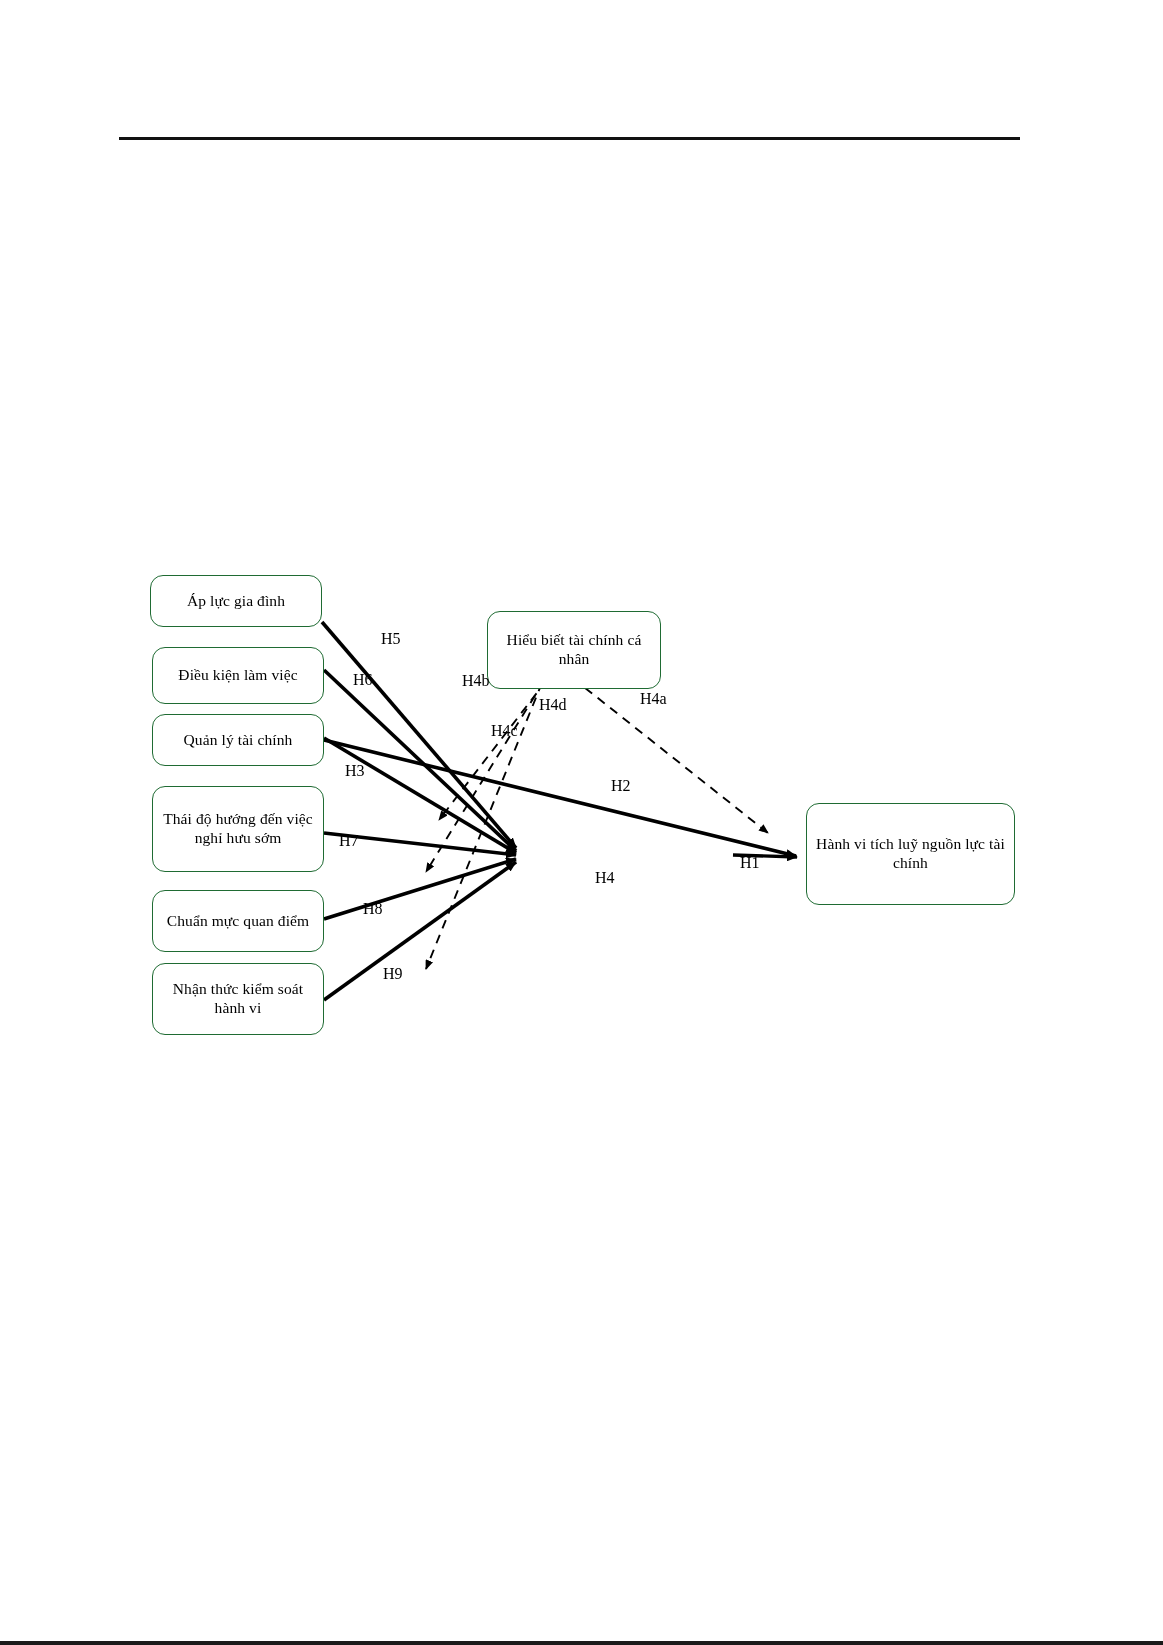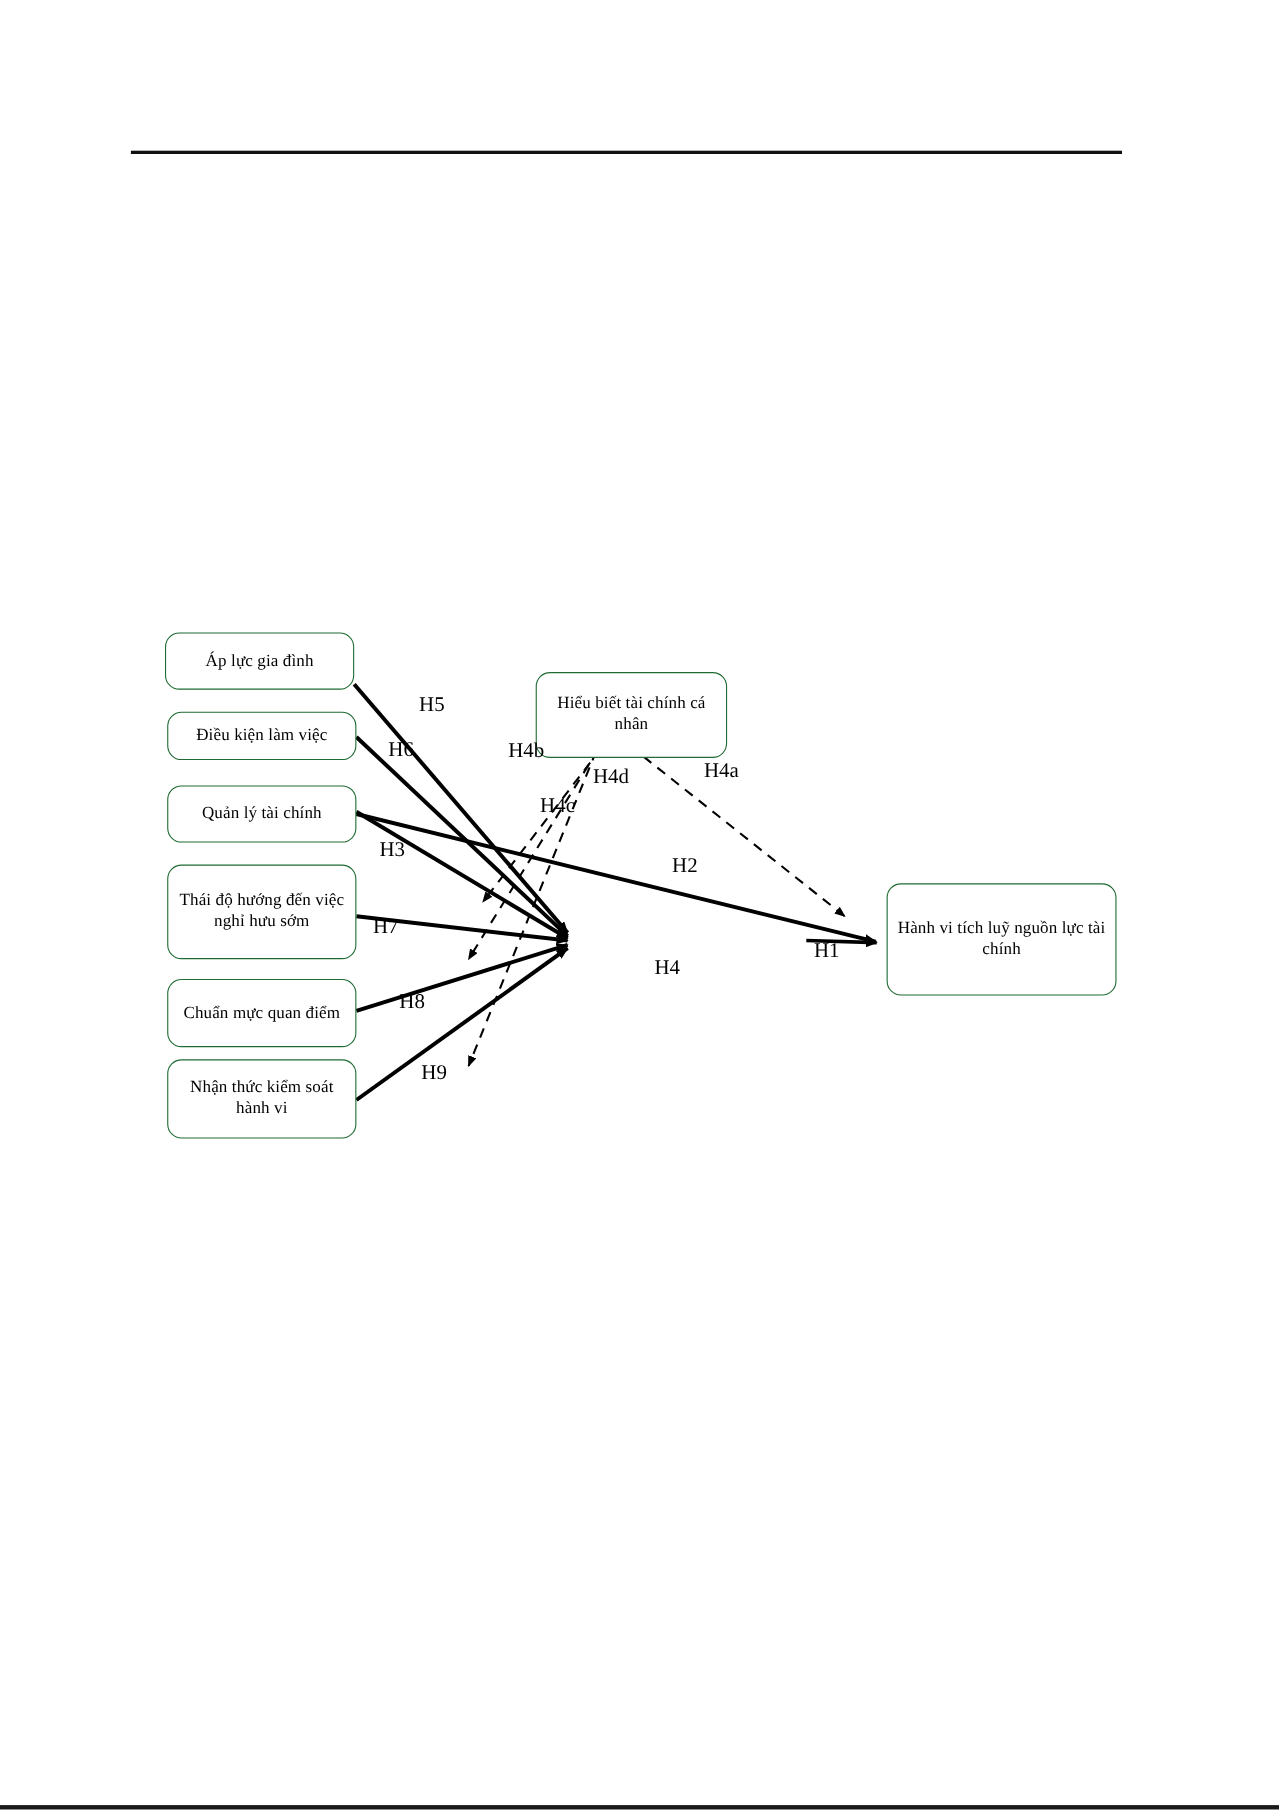--- a/index.html
+++ b/index.html
@@ -61,21 +61,21 @@
     text-align: center;
     line-height: 1.22;
     font-size: 15.5px;
     letter-spacing: 0.1px;
     padding: 2px 6px;
     z-index: 5;
   }
   .node .node-label { display: block; width: 100%; }
   .hlabel {
     position: absolute;
-    font-size: 19px;
+    font-size: 16px;
     line-height: 1;
     white-space: nowrap;
     z-index: 6;
     color: #000;
     text-align: center;
   }
   svg#edges {
     position: absolute;
     left: 0; top: 0;
     width: 1163px;
@@ -121,21 +121,21 @@
         <path d="M 556,668 L 439,820" marker-end="url(#arrowDash)"></path>
         <path d="M 552,668 L 426,872" marker-end="url(#arrowDash)"></path>
         <path d="M 548,668 L 426,969" marker-end="url(#arrowDash)"></path>
       </g>
     </svg>
 
     <div class="node" style="left:150px; top:575px; width:172px; height:52px;">
       <span class="node-label">Áp lực gia đình</span>
     </div>
 
-    <div class="node" style="left:152px; top:647px; width:172px; height:44px;">
+    <div class="node" style="left:152px; top:647px; width:172px; height:57px;">
       <span class="node-label">Điều kiện làm việc</span>
     </div>
 
     <div class="node" style="left:152px; top:714px; width:172px; height:52px;">
       <span class="node-label">Quản lý tài chính</span>
     </div>
 
     <div class="node" style="left:152px; top:786px; width:172px; height:86px;">
       <span class="node-label">Thái độ hướng đến việc nghỉ hưu sớm</span>
     </div>

